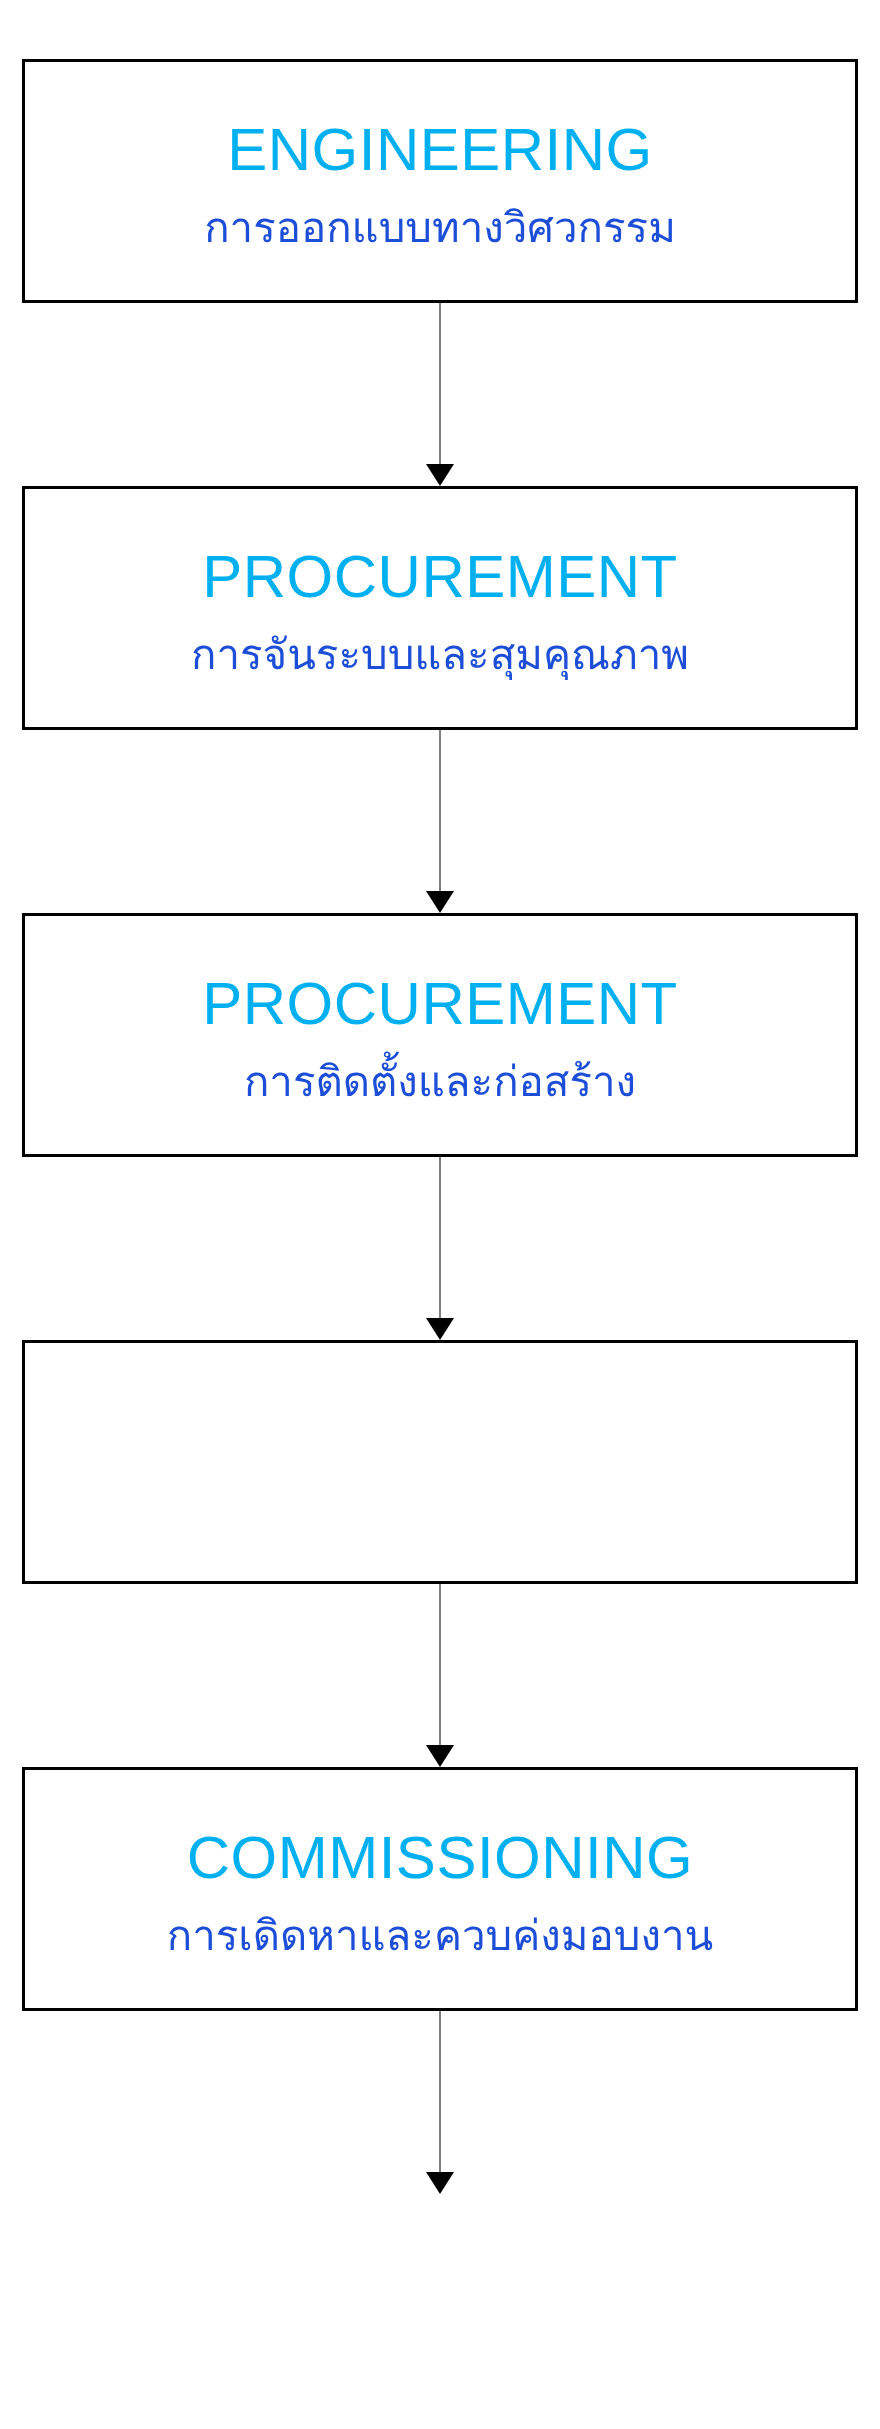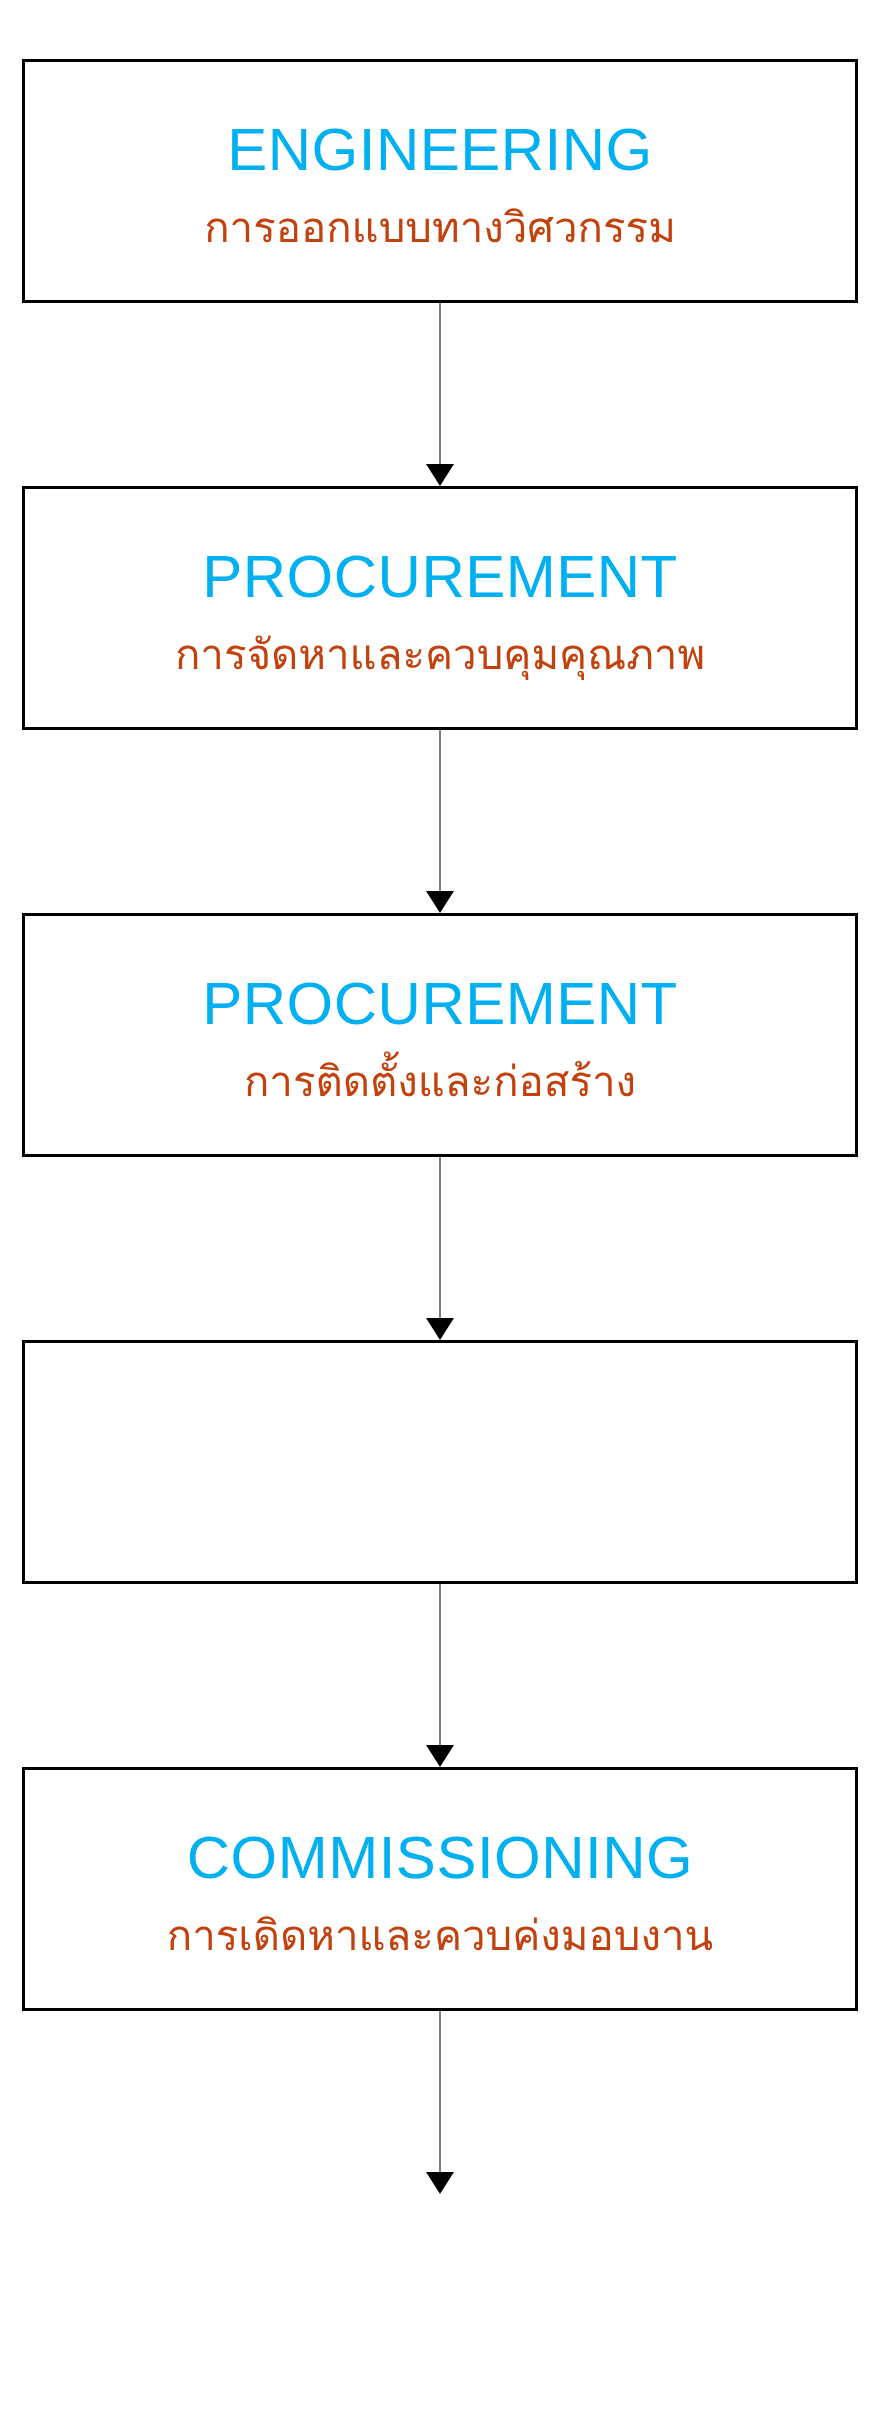--- a/index.html
+++ b/index.html
@@ -40,21 +40,21 @@
   .stage-title {
     color: #00B0F0;
     font-size: 60px;
     line-height: 1;
     font-weight: 400;
     letter-spacing: 0.5px;
     text-align: center;
     white-space: nowrap;
   }
   .stage-subtitle {
-    color: #c2410c;
+    color: #1d4ed8;
     font-size: 42px;
     line-height: 1.15;
     font-weight: 400;
     text-align: center;
     white-space: nowrap;
   }
   .connector {
     width: 836px;
     height: 183px;
     position: relative;
@@ -85,21 +85,21 @@
     <div class="stage-subtitle">การออกแบบทางวิศวกรรม</div>
   </div>
 
   <div class="connector">
     <div class="arrow-line"></div>
     <div class="arrow-head"></div>
   </div>
 
   <div class="stage-box">
     <div class="stage-title">PROCUREMENT</div>
-    <div class="stage-subtitle">การจัดหาและควบคุมคุณภาพ</div>
+    <div class="stage-subtitle">การจันระบบและสุมคุณภาพ</div>
   </div>
 
   <div class="connector">
     <div class="arrow-line"></div>
     <div class="arrow-head"></div>
   </div>
 
   <div class="stage-box">
     <div class="stage-title">PROCUREMENT</div>
     <div class="stage-subtitle">การติดตั้งและก่อสร้าง</div>

